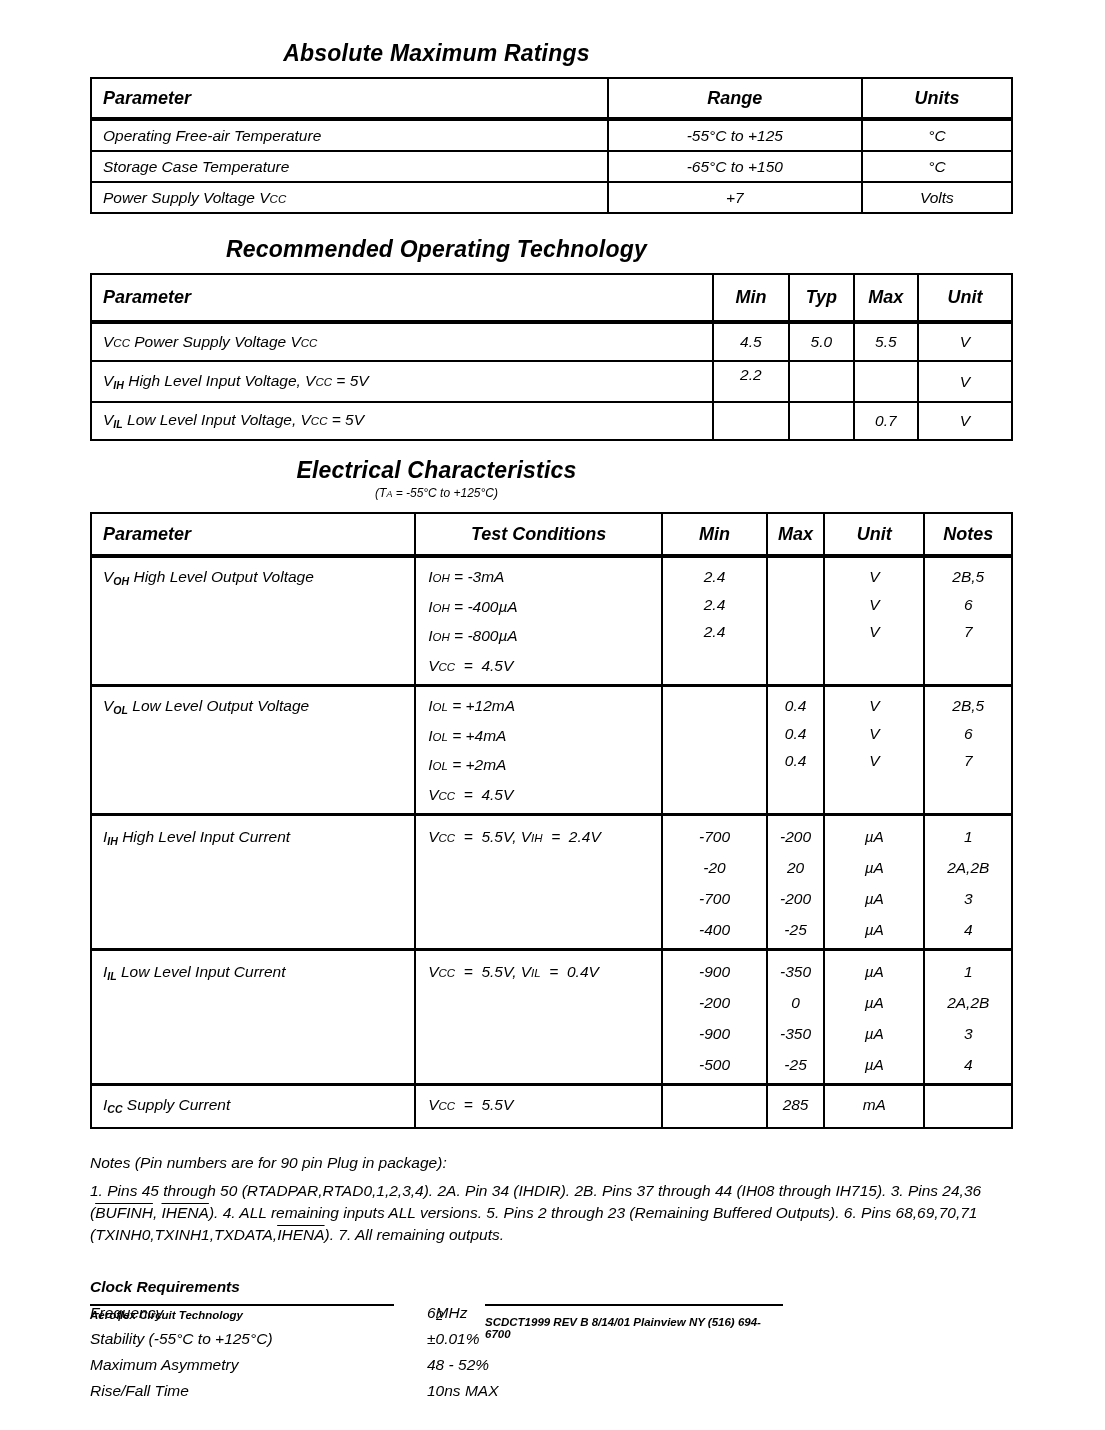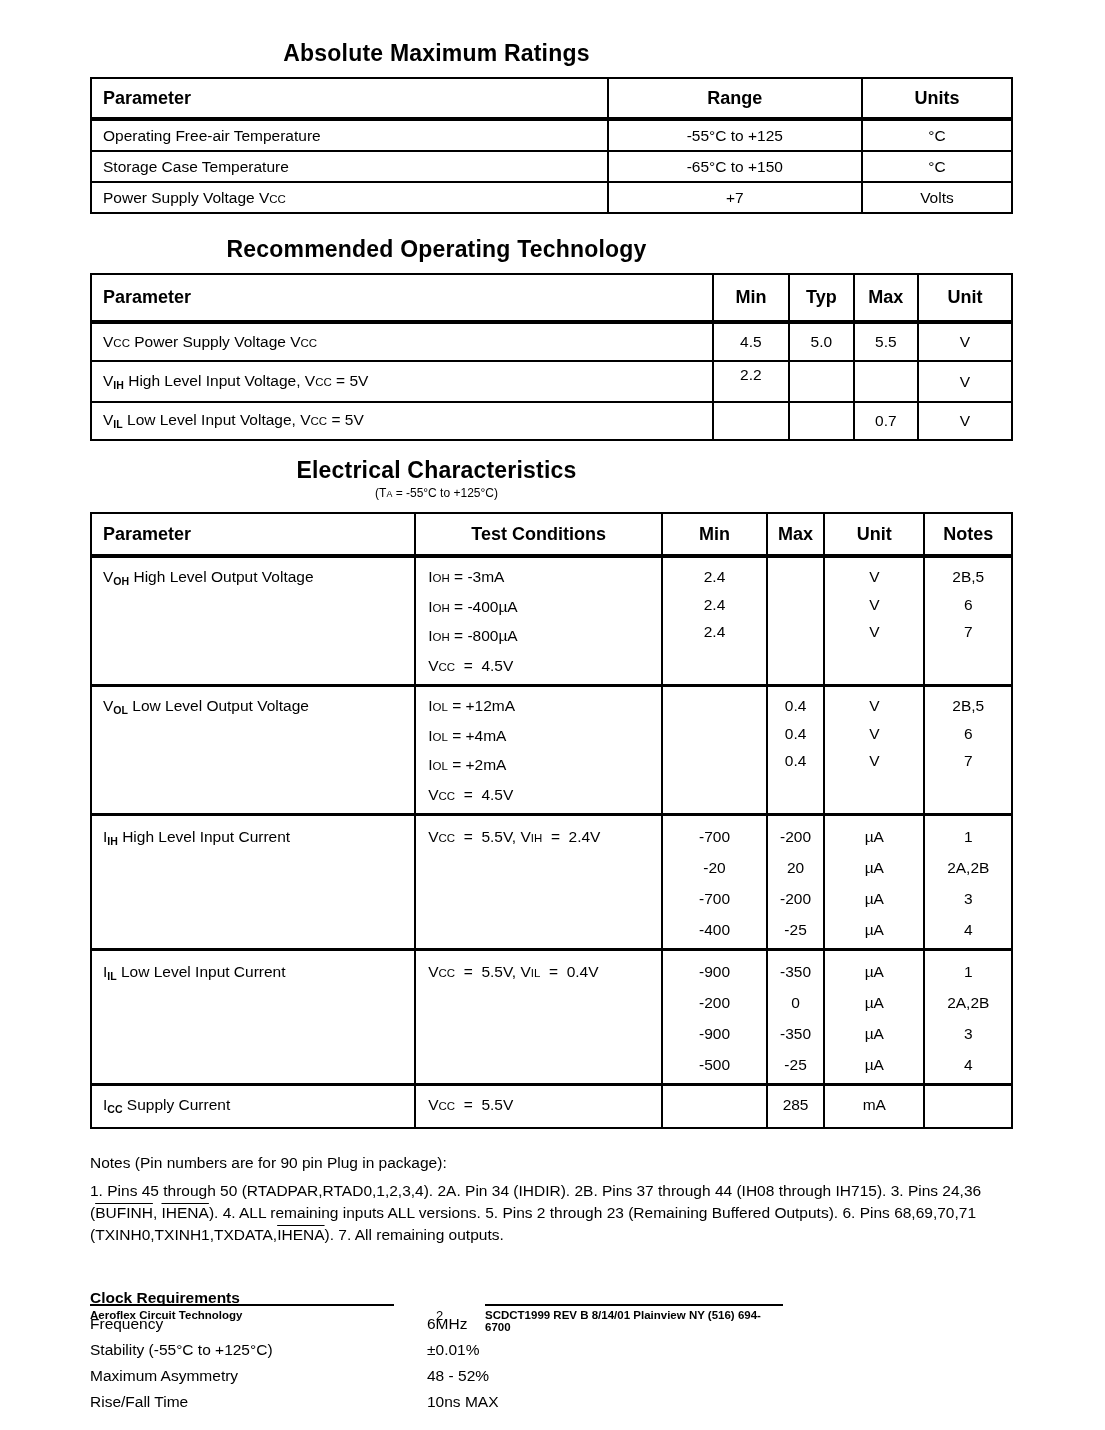--- a/index.html
+++ b/index.html
@@ -1,17 +1,17 @@
 <!DOCTYPE html>
 <html><head>
 <meta charset="utf-8">
 <style>
   html,body{margin:0;padding:0;background:#fff;}
   body{width:1105px;height:1430px;color:#000;font-family:"Liberation Sans",sans-serif;position:relative;}
-  .page{box-sizing:border-box;width:875px;height:1430px;padding:40px 92px 0 90px;position:relative;}
+  .page{box-sizing:border-box;width:875px;height:1430px;padding:40px 92px 0 90px;position:relative;font-style:italic;}
   .sec-title{text-align:center;font-size:23px;font-weight:bold;margin:0 0 10px 0;letter-spacing:.2px;}
   .sub-title{text-align:center;font-size:12px;margin:2px 0 12px 0;}
   table{width:923px;border-collapse:collapse;table-layout:fixed;}
   th,td{border:2px solid #000;font-size:15.5px;overflow:hidden;}
   thead th{font-size:18px;font-weight:bold;border-bottom:4px solid #000;}
   .al{text-align:left;padding-left:11px;}
   .ac{text-align:center;}
   
   .t1 thead th{height:36px;}
   .t1 tbody td{height:27px;}
@@ -27,29 +27,29 @@
   .tall .ln{line-height:31px;}
   .cond{padding-left:12px;}
   
   .sc{font-size:0.74em;}
   .sb{font-weight:bold;font-size:0.68em;vertical-align:-0.32em;}
   .ov{text-decoration:overline;}
   
   .notes{margin-top:23px;width:923px;font-size:15.5px;}
   .notes p{margin:0 0 6px 0;line-height:22px;}
   
-  .clock{margin-top:43px;font-size:15.5px;}
+  .clock{margin-top:32px;font-size:15.5px;}
   .clock-title{font-weight:bold;margin:0 0 4px 0;font-size:15.5px;}
   .clock-row{display:flex;line-height:26px;}
   .clock-label{width:337px;}
   
   .footer{position:absolute;left:90px;right:92px;top:1304px;display:flex;justify-content:space-between;align-items:flex-start;}
   .footer .fl{width:304px;border-top:2px solid #000;font-weight:bold;font-size:11.5px;padding-top:3px;}
   .footer .fp{font-size:13px;padding-top:4px;}
-  .footer .fr{width:298px;border-top:2px solid #000;font-weight:bold;font-size:11.5px;padding-top:3px;}
+  .footer .fr{width:298px;border-top:2px solid #000;font-weight:bold;font-size:11.5px;padding-top:10px;}
 </style>
 </head>
 <body>
 
 <div class="page">
 
   <h2 class="sec-title">Absolute Maximum Ratings</h2>
   <table class="t1">
     <colgroup>
         <col style="width:56.1%">

